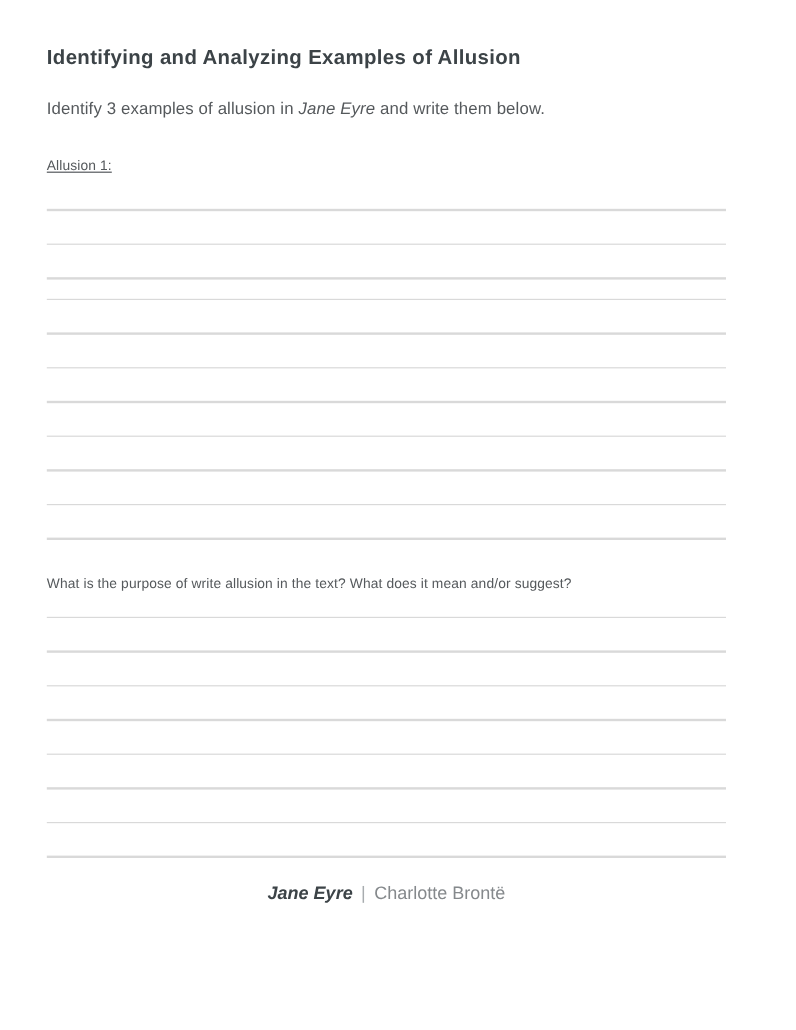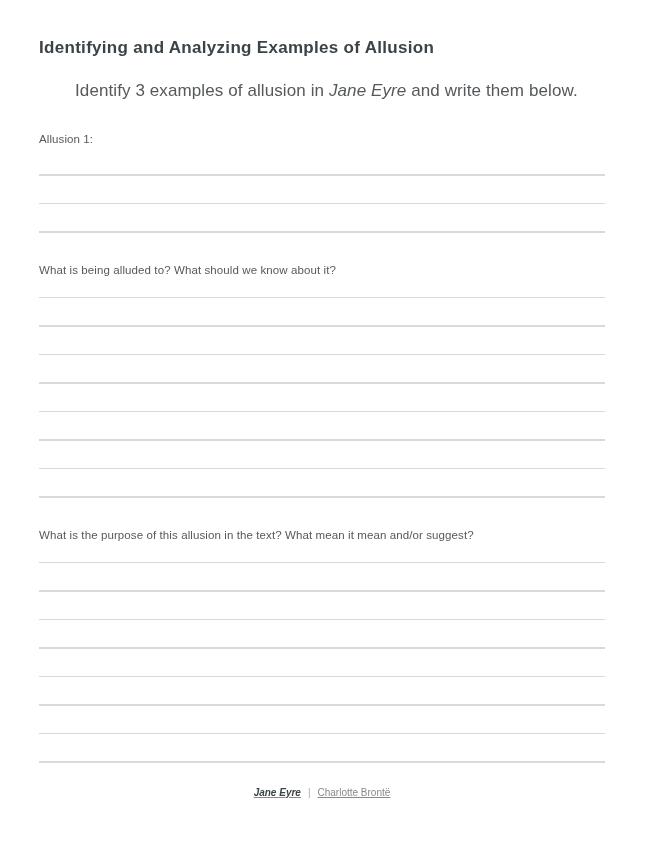--- a/index.html
+++ b/index.html
@@ -28,52 +28,50 @@
     margin-top: 36px;
     font-size: 17px;
     line-height: 24px;
     font-weight: bold;
     letter-spacing: 0.3px;
     color: var(--title-color);
     white-space: nowrap;
   }
   .instructions {
     margin-top: 20px;
-    font-size: 17px;
+    font-size: 14px;
     line-height: 21px;
     color: var(--body-color);
     letter-spacing: 0.1px;
     white-space: nowrap;
-    margin-left: 36px;
   }
   .instructions em { font-style: italic; }
   .section-label {
     margin-top: 27px;
     font-size: 11.5px;
     line-height: 21px;
     color: var(--body-color);
     letter-spacing: 0.1px;
     white-space: nowrap;
   }
-  #sections .section:first-child .section-label { margin-top: 7px; }
+  #sections .section:first-child .section-label { margin-top: 7px; text-decoration: underline; }
   .write-line {
     height: 1.5px;
     background: var(--line-color);
     margin-top: 27px;
   }
   .write-line.first { margin-top: 16px; }
   #sections .section:first-child .write-line.first { margin-top: 24px; }
   .footer {
     margin-top: 19px;
     text-align: center;
-    font-size: 10px;
+    font-size: 15px;
     line-height: 21px;
     color: var(--muted-color);
     white-space: nowrap;
-    text-decoration: underline;
   }
   .footer .book {
     font-weight: bold;
     font-style: italic;
     color: var(--title-color);
   }
   .footer .sep {
     margin: 0 7px;
     color: #a8acaf;
   }
@@ -92,32 +90,31 @@
   </p>
 
   <div id="sections">
       <div class="section">
         <div class="section-label">Allusion 1:</div>
         <div class="write-line first"></div>
         <div class="write-line"></div>
         <div class="write-line"></div>
       </div>
       <div class="section">
-        <div class="section-label">What is being alluded to? What should we know about it?</div>
         <div class="write-line first"></div>
         <div class="write-line"></div>
         <div class="write-line"></div>
         <div class="write-line"></div>
         <div class="write-line"></div>
         <div class="write-line"></div>
         <div class="write-line"></div>
         <div class="write-line"></div>
       </div>
       <div class="section">
-        <div class="section-label">What is the purpose of this allusion in the text? What mean it mean and/or suggest?</div>
+        <div class="section-label">What is the purpose of write allusion in the text? What does it mean and/or suggest?</div>
         <div class="write-line first"></div>
         <div class="write-line"></div>
         <div class="write-line"></div>
         <div class="write-line"></div>
         <div class="write-line"></div>
         <div class="write-line"></div>
         <div class="write-line"></div>
         <div class="write-line"></div>
       </div>
     </div>

